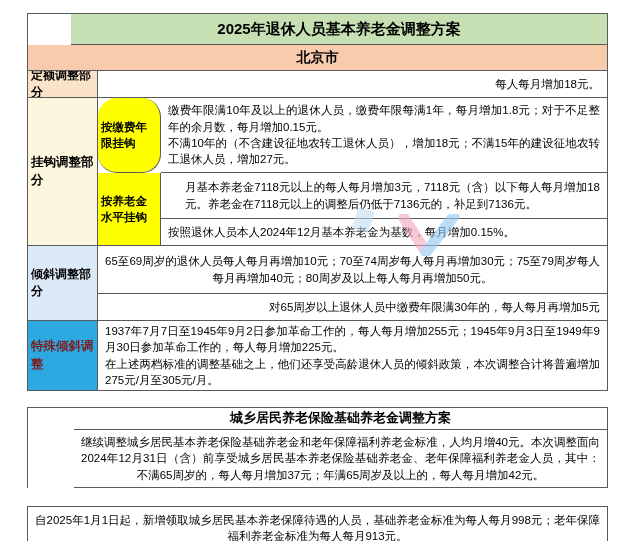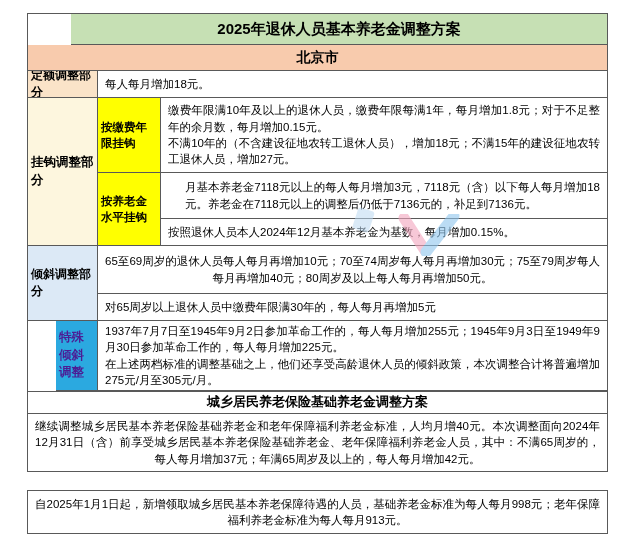--- a/index.html
+++ b/index.html
@@ -12,49 +12,49 @@
     overflow:hidden;
   }
   .sheet{position:absolute;left:27px;top:13px;width:581px;}
 
   
   .tbl{display:grid;border-top:1px solid #595959;border-left:1px solid #595959;background:#fff;}
   .tbl-main{
     grid-template-columns:70px 63px 1fr;
     grid-template-rows:31px 26px 27px 75px 46px 27px 48px 27px 70px;
   }
-  .tbl-res{grid-template-columns:1fr;grid-template-rows:22px 58px;margin-top:0;}
+  .tbl-res{grid-template-columns:1fr;grid-template-rows:22px 58px;margin-top:16px;padding-left:46px;}
   .tbl-new{grid-template-columns:1fr;grid-template-rows:43px;margin-top:18px;}
 
   .cell{
     border-right:1px solid #595959;
     border-bottom:1px solid #595959;
     display:flex;flex-direction:column;justify-content:center;
     padding:2px 7px;box-sizing:border-box;overflow:hidden;
     font-size:11.5px;line-height:1.42;
   }
   .cell > span{display:block;width:100%;}
 
-  .t-center{text-align:left;}
+  .t-center{text-align:right;}
   .t-left{text-align:left;}
   .t-justify{text-align:justify;}
   .t-justify-c{text-align:justify;text-align-last:center;}
   .pre{white-space:pre-line;}
 
   
   .title-row{background:#c6e0b4;font-weight:bold;font-size:15px;text-align:center;grid-column:1/4;margin-left:43px;}
   .city-row{background:#f8cbad;color:#000000;font-weight:bold;font-size:14px;text-align:center;grid-column:1/4;}
 
   .lbl{font-weight:bold;font-size:12px;text-align:left;padding:10px 3px;}
   .lbl-fixed{background:#fae3c8;grid-column:1;grid-row:3;}
   .lbl-linked{background:#fdf6de;grid-column:1;grid-row:4/7;font-size:12.5px;}
   .lbl-tilt{background:#dce9f6;grid-column:1;grid-row:7/9;}
-  .lbl-special{background:#2ba9e0;color:#4c1d95;grid-column:1;grid-row:9;font-size:12.5px;margin-left:28px;}
+  .lbl-special{background:#2ba9e0;color:#7f1d1d;grid-column:1;grid-row:9;font-size:12.5px;}
   .lbl-sub{background:#ffff00;font-size:11.5px;}
-  .lbl-years{grid-column:2;grid-row:4;}
+  .lbl-years{grid-column:2;grid-row:4;border-radius:19px;}
   .lbl-level{grid-column:2;grid-row:5/7;}
 
   .c-fixed{grid-column:2/4;grid-row:3;}
   .c-years{grid-column:3;grid-row:4;}
   .c-level1{grid-column:3;grid-row:5;padding-left:24px;}
   .c-level2{grid-column:3;grid-row:6;}
   .c-tilt1{grid-column:2/4;grid-row:7;}
   .c-tilt2{grid-column:2/4;grid-row:8;}
   .c-special{grid-column:2/4;grid-row:9;}
 

